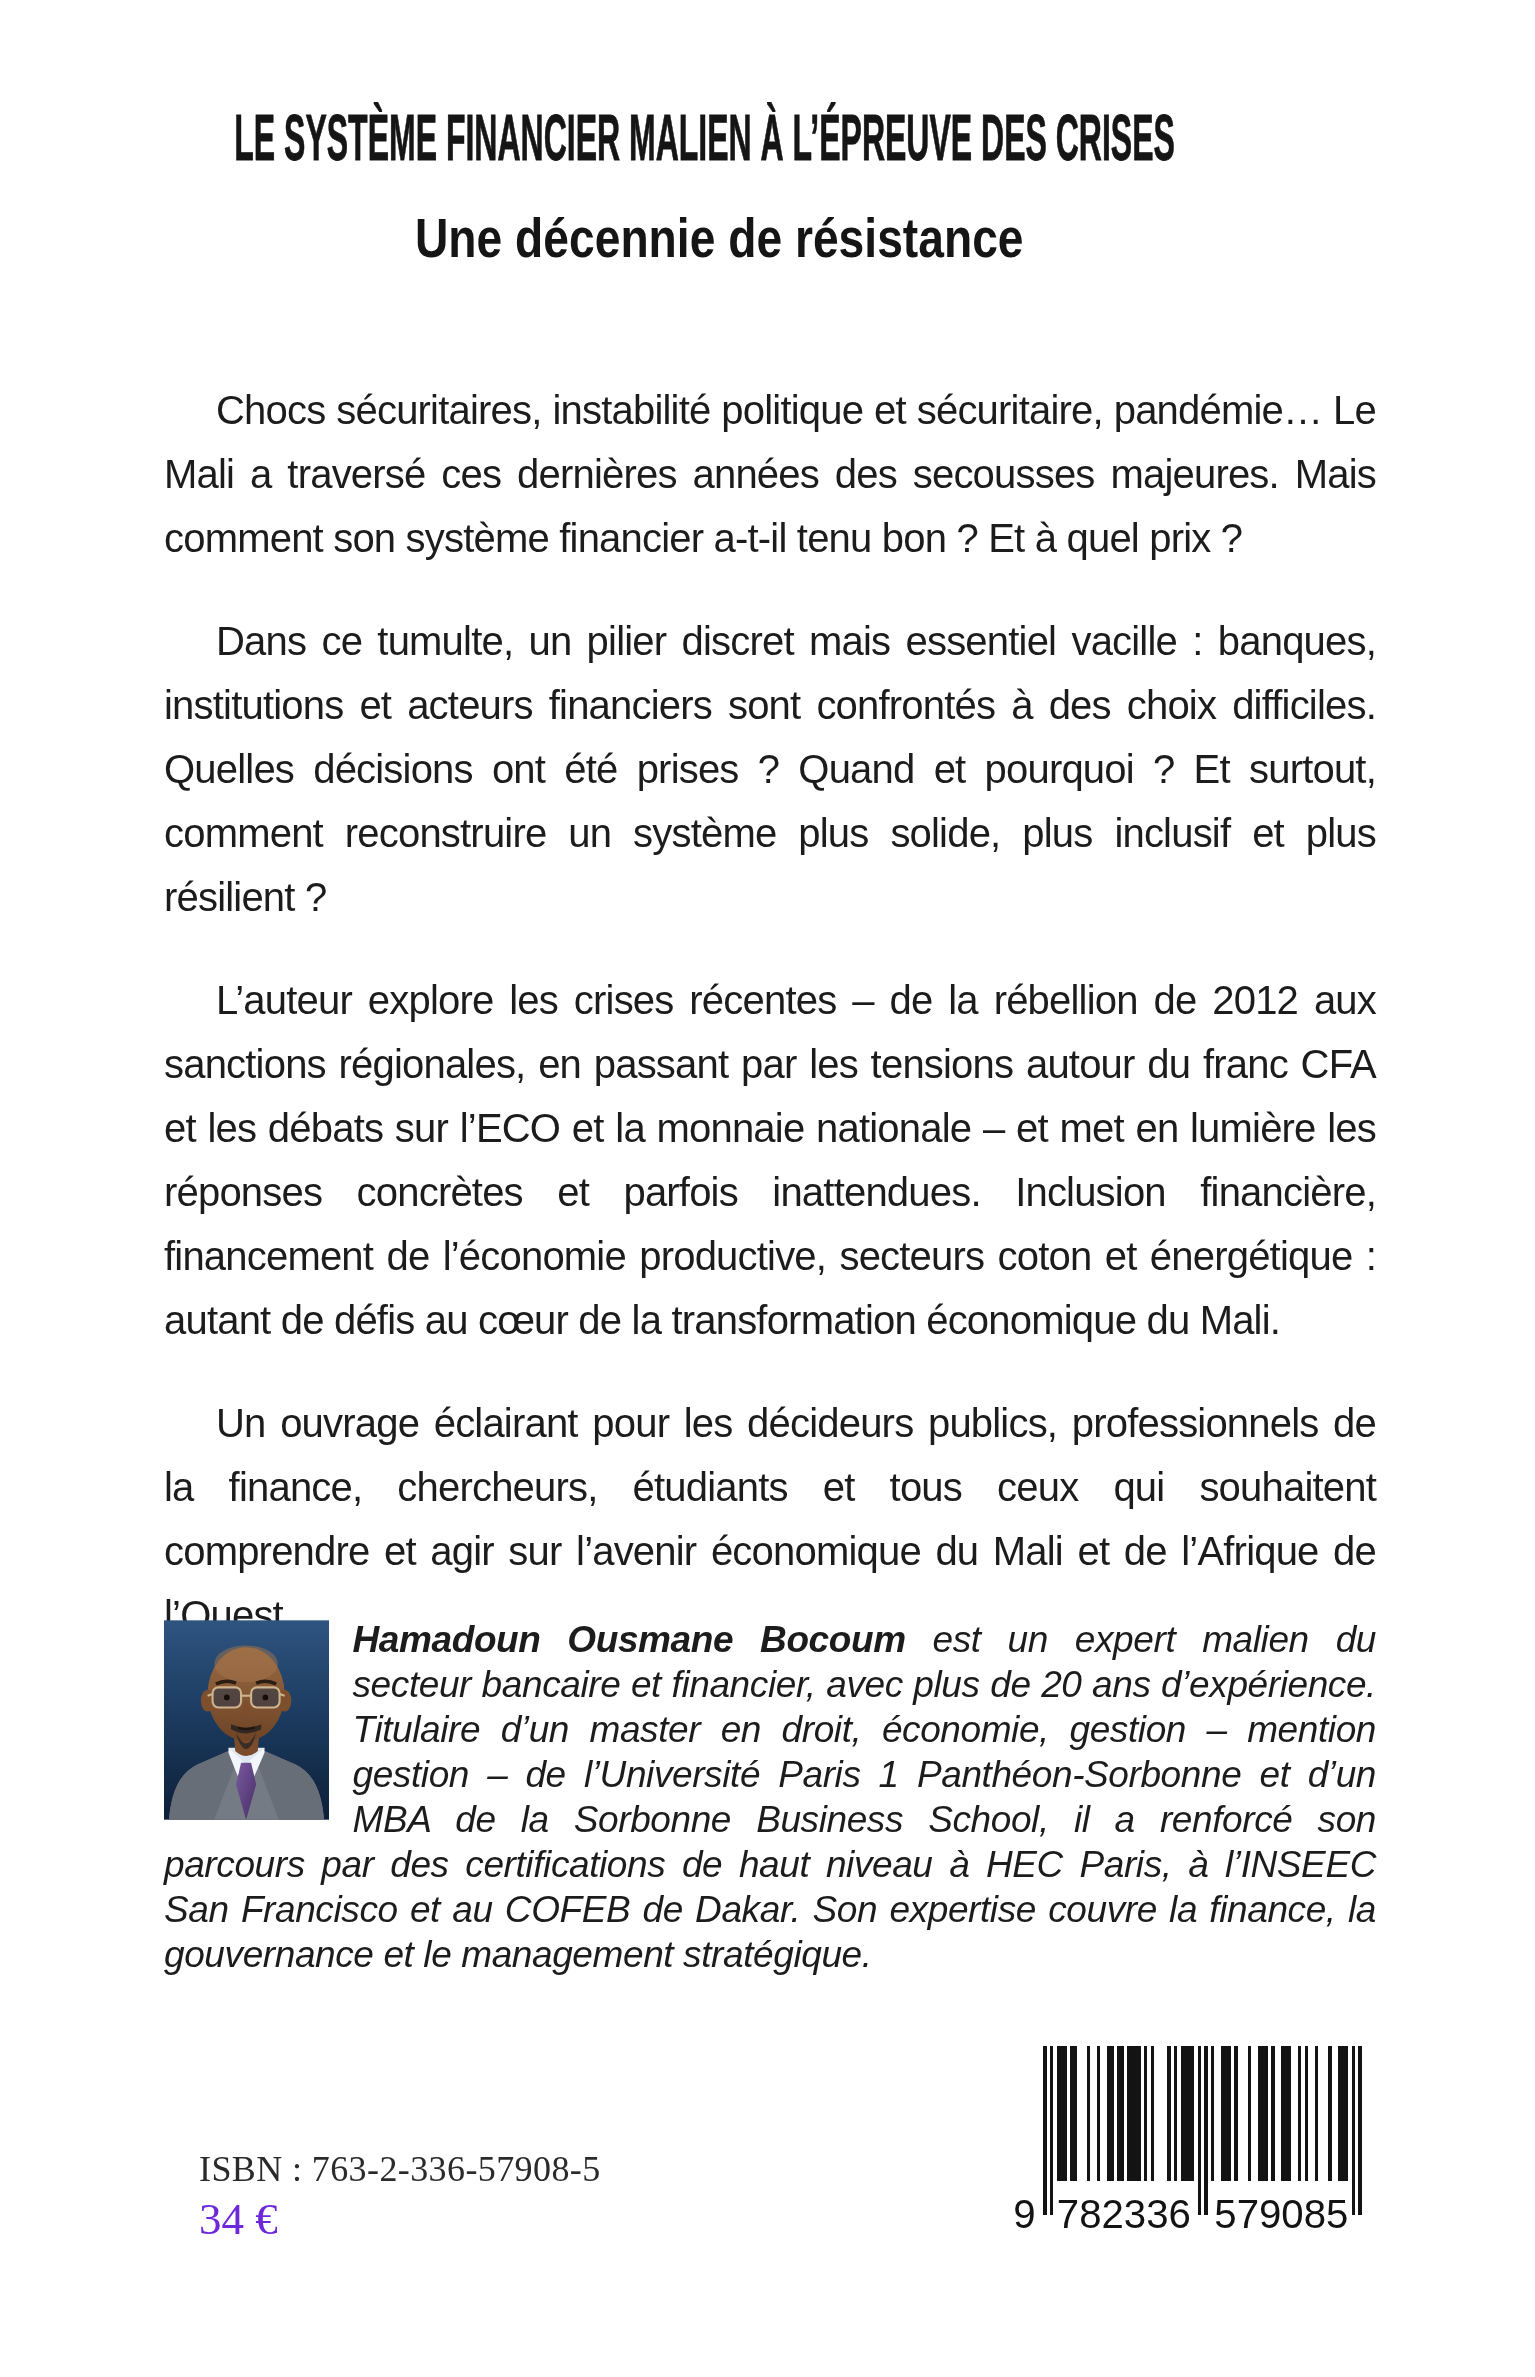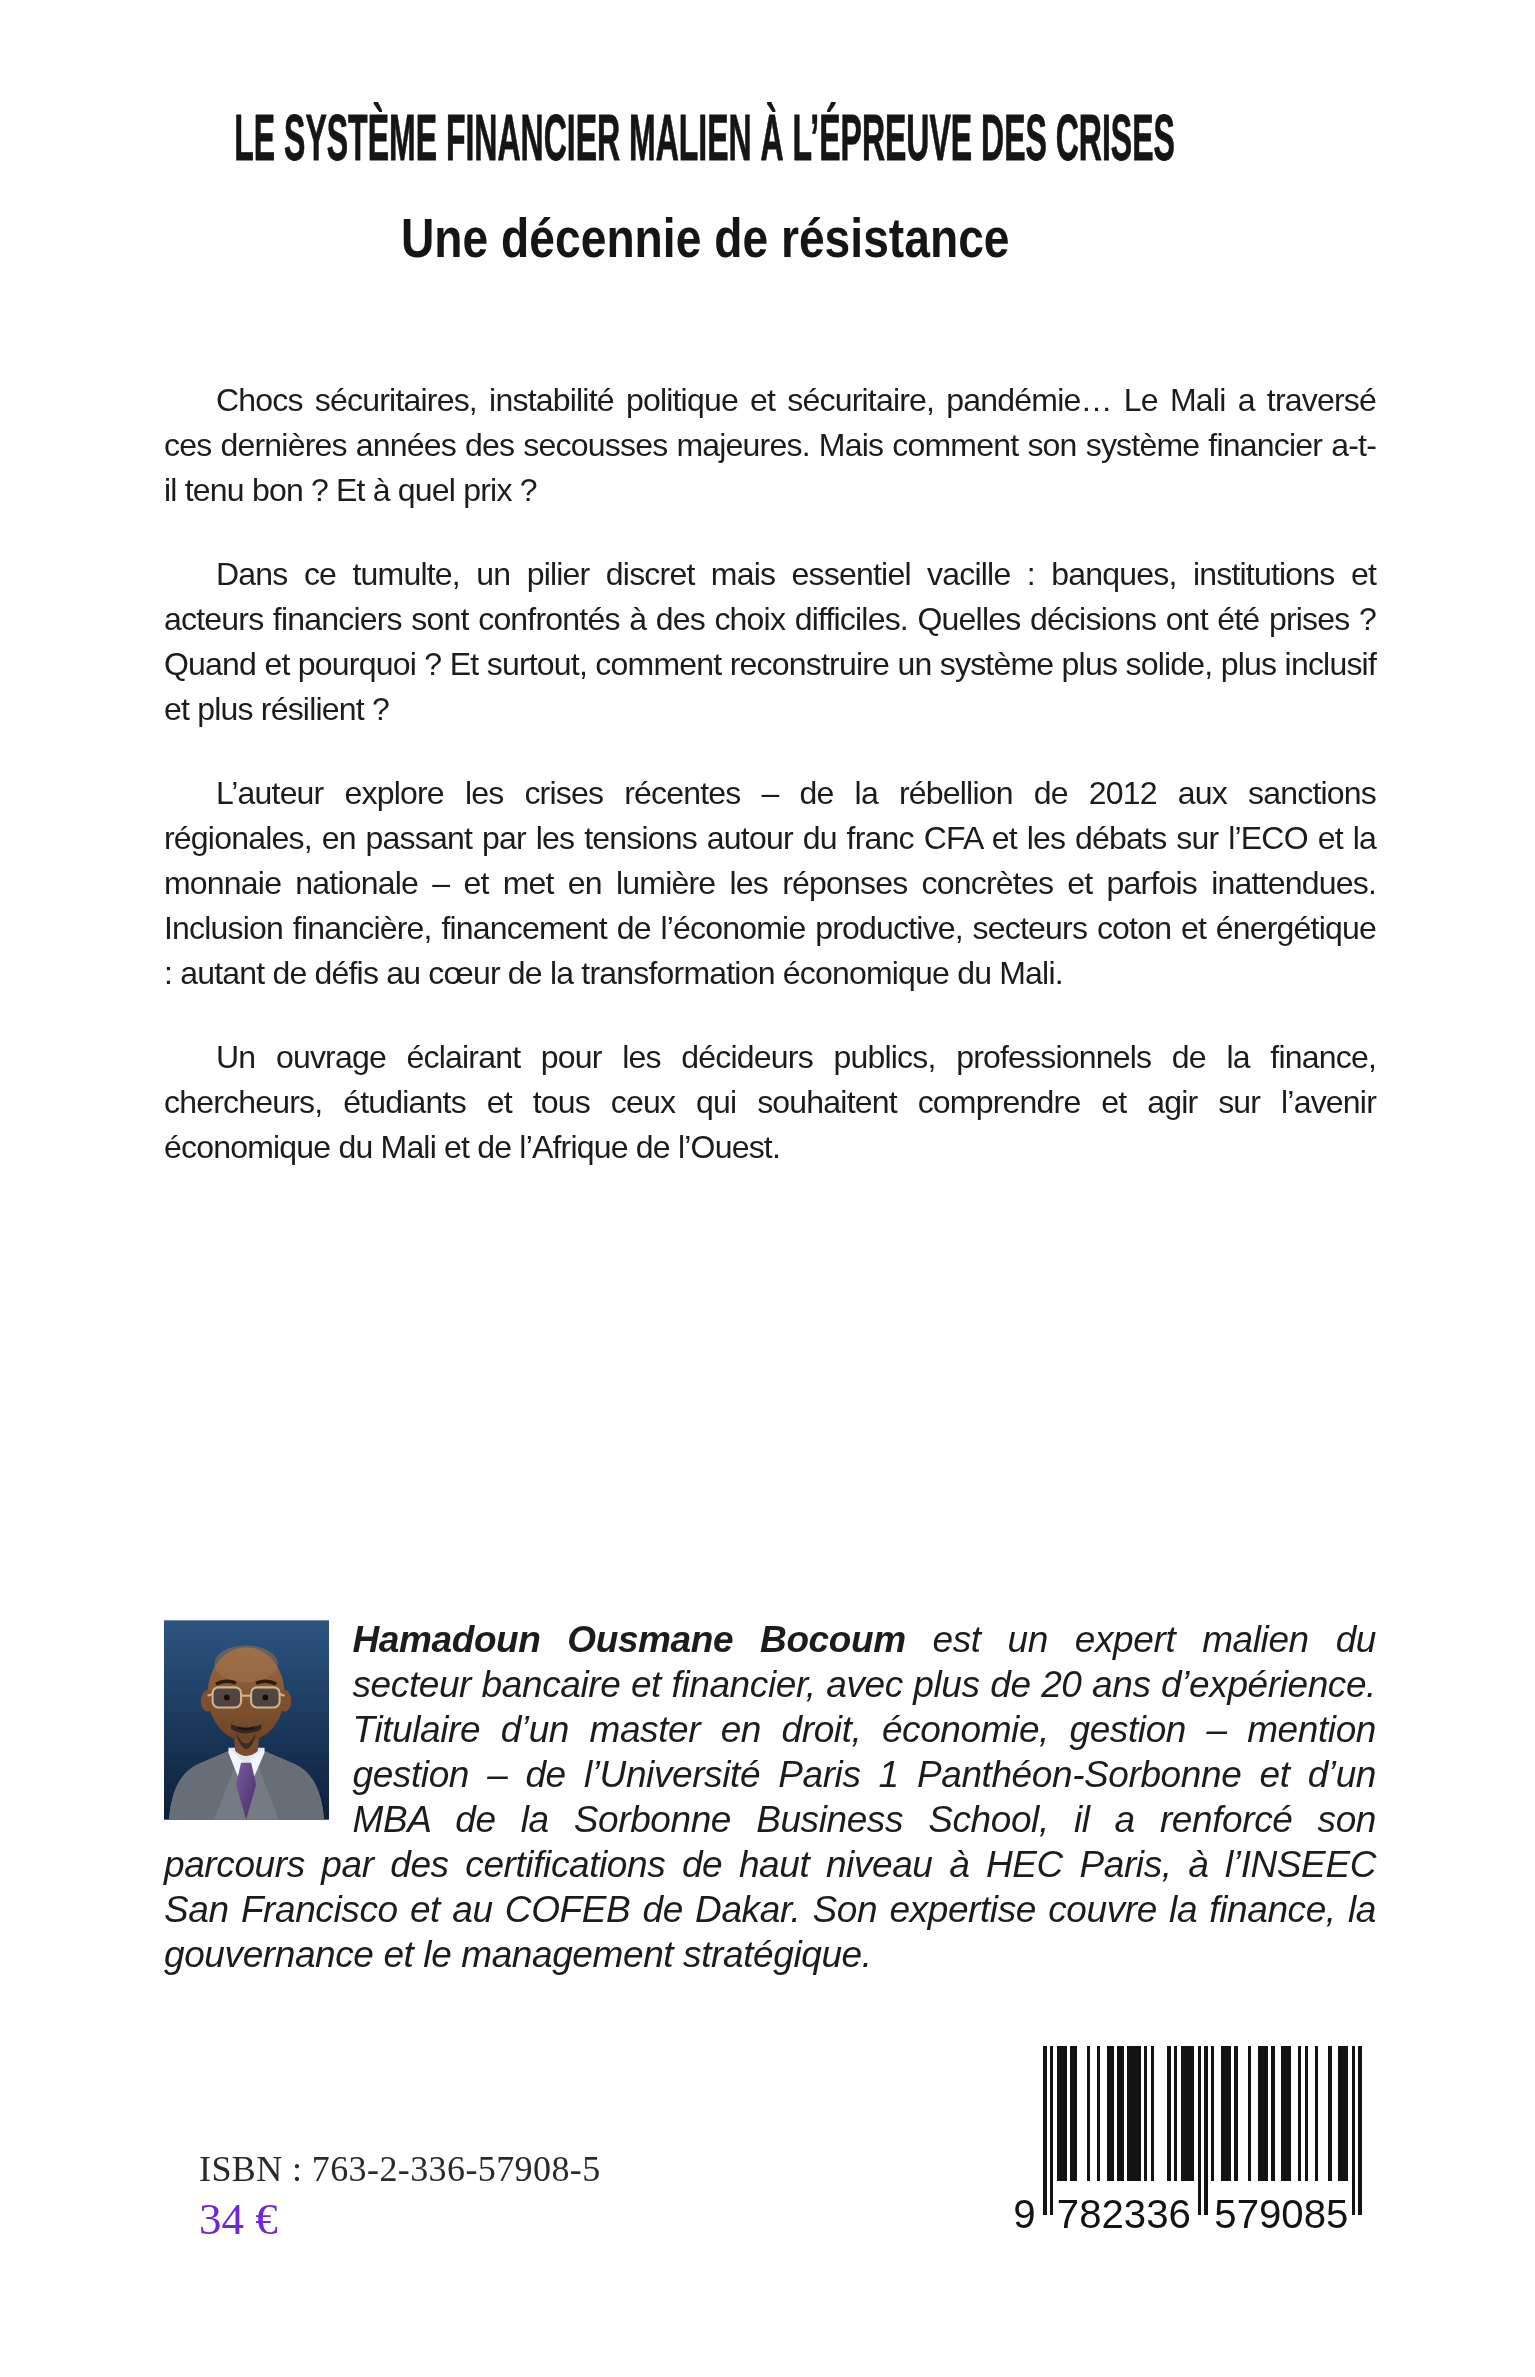--- a/index.html
+++ b/index.html
@@ -3,32 +3,32 @@
 <meta charset="utf-8">
 <title>Back cover</title>
 <style>
   html,body{margin:0;padding:0;background:#ffffff;}
   .page{
     position:relative;width:1410px;height:2377px;background:#ffffff;
     overflow:hidden;font-family:"Liberation Sans",sans-serif;color:#1b1b1b;
   }
   .center-row{position:absolute;left:0;width:100%;display:flex;justify-content:center;}
   .title-row{top:106px;}
-  .subtitle-row{top:211px;}
+  .subtitle-row{top:211px;padding-left:14px;}
   .book-title{
     font-size:64px;font-weight:700;line-height:1;white-space:nowrap;
     transform:scaleX(0.50);color:#151515;-webkit-text-stroke:0.8px #151515;
   }
   .book-subtitle{
     font-size:55px;font-weight:700;line-height:1;white-space:nowrap;
     transform:scaleX(0.84);color:#151515;
   }
   .body-copy{position:absolute;left:164px;top:378px;width:1212px;}
   .body-copy p{
-    margin:0 0 39px 0;font-size:32px;line-height:45px;letter-spacing:-0.8px;
+    margin:0 0 39px 0;font-size:40px;line-height:64px;letter-spacing:-0.8px;
     text-align:justify;text-indent:52px;color:#1c1c1c;
   }
   .author-section{
     position:absolute;left:164px;top:1617px;width:1212px;
     font-style:italic;font-size:37px;line-height:45px;letter-spacing:-0.4px;
     text-align:justify;color:#1c1c1c;
   }
   .photo-wrap{float:left;width:165px;height:200px;margin:3.4px 23.5px 8.4px 0;}
   .photo-wrap svg{display:block;}
   .bio{margin:0;}

